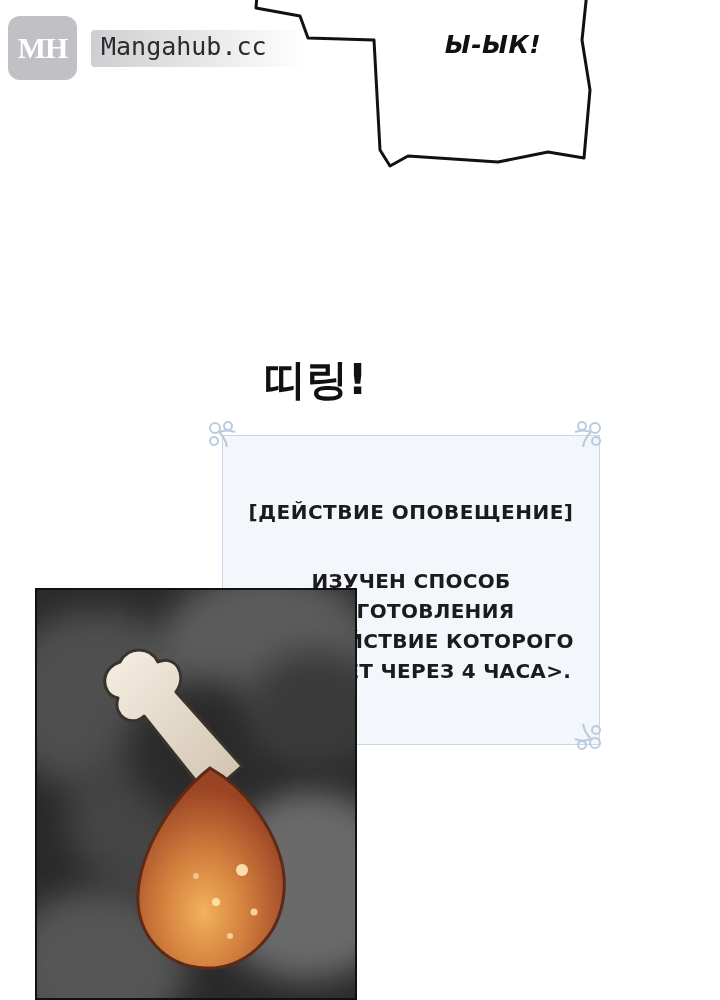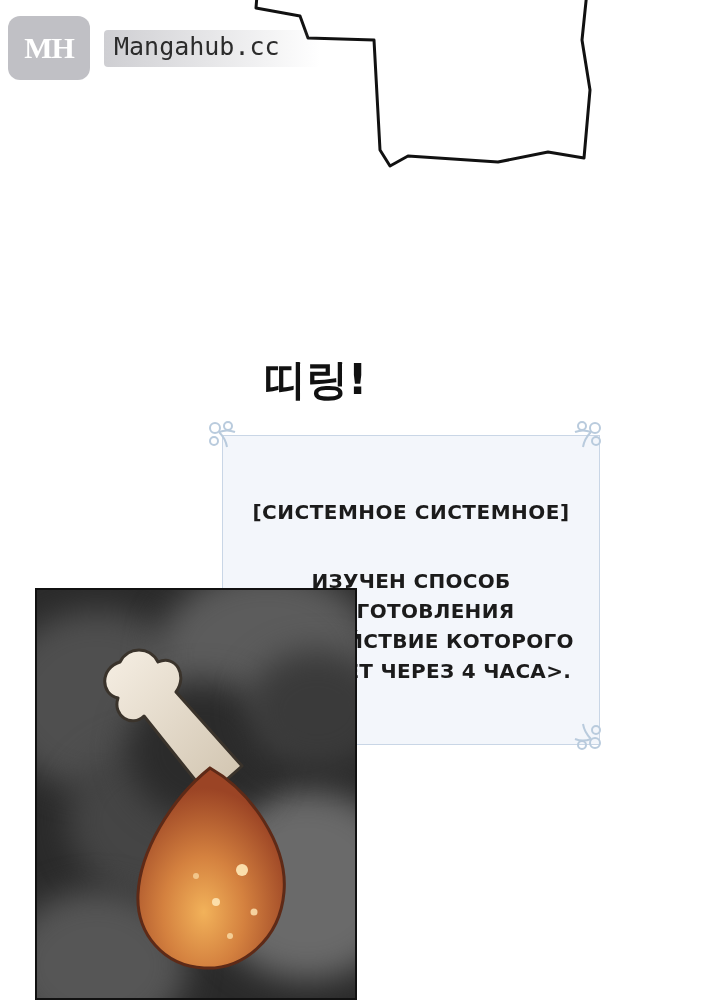--- a/index.html
+++ b/index.html
@@ -18,21 +18,21 @@
   
   #watermark {
     position: absolute;
     top: 16px;
     left: 8px;
     display: flex;
     align-items: center;
     z-index: 50;
   }
   #wm-logo {
-    width: 82px;
+    width: 69px;
     height: 64px;
     border-radius: 12px;
     background: rgba(140,140,150,0.55);
     display: flex;
     align-items: center;
     justify-content: center;
     color: #ffffff;
     font-size: 30px;
     font-weight: bold;
     letter-spacing: -1px;
@@ -158,26 +158,27 @@
   <div id="wm-logo">MH</div>
   <div id="wm-text">Mangahub.cc</div>
 </div>
 
 <div id="bubble-wrap">
   <svg width="360" height="200" viewBox="0 0 360 200">
     <path d="M 8 28 L 10 2 L 78 0 L 120 18 L 126 2 L 340 2 L 334 60 L 342 110
              L 336 178 L 300 172 L 250 182 L 160 176 L 142 186 L 132 170 L 126 60
              L 60 58 L 52 36 Z" fill="#ffffff" stroke="#111111" stroke-width="3" stroke-linejoin="round"></path>
   </svg>
+  <div id="bubble-text">Ы-ЫК!</div>
 </div>
 
 <div id="sfx-ding">띠링!</div>
 
 <div id="system-box">
-  <div id="sys-title" class="inner-text">[СИСТЕМНОЕ СИСТЕМНОЕ]</div>
+  <div id="sys-title" class="inner-text">[ДЕЙСТВИЕ ОПОВЕЩЕНИЕ]</div>
   <div id="sys-body" class="inner-text">
     <div>ИЗУЧЕН СПОСОБ ПРИГОТОВЛЕНИЯ</div>
     <div>&lt;ЯД, ДЕЙСТВИЕ КОТОРОГО</div>
     <div>НАСТУПЕТ ЧЕРЕЗ 4 ЧАСА&gt;.</div>
   </div>
 </div>
 
 <svg class="corner" id="corner-tl" viewBox="0 0 34 34">
   <g fill="none" stroke="#b9cbdd" stroke-width="2">
     <circle cx="9" cy="9" r="5"></circle>

